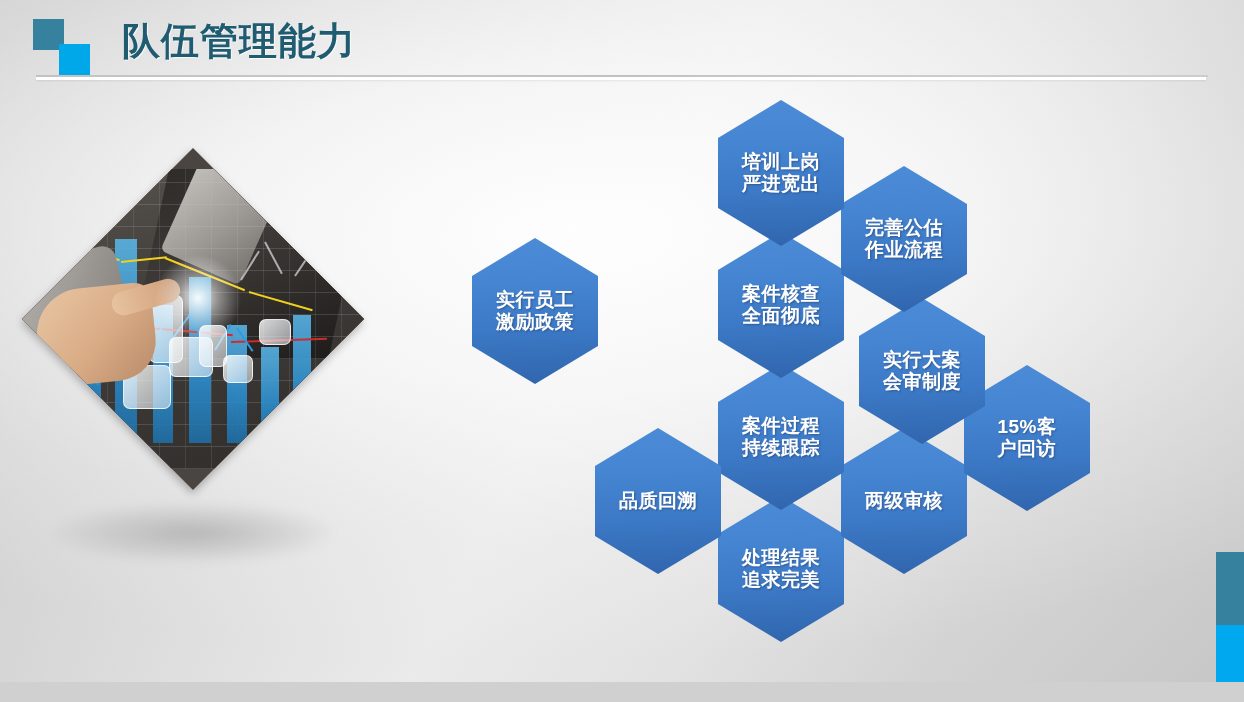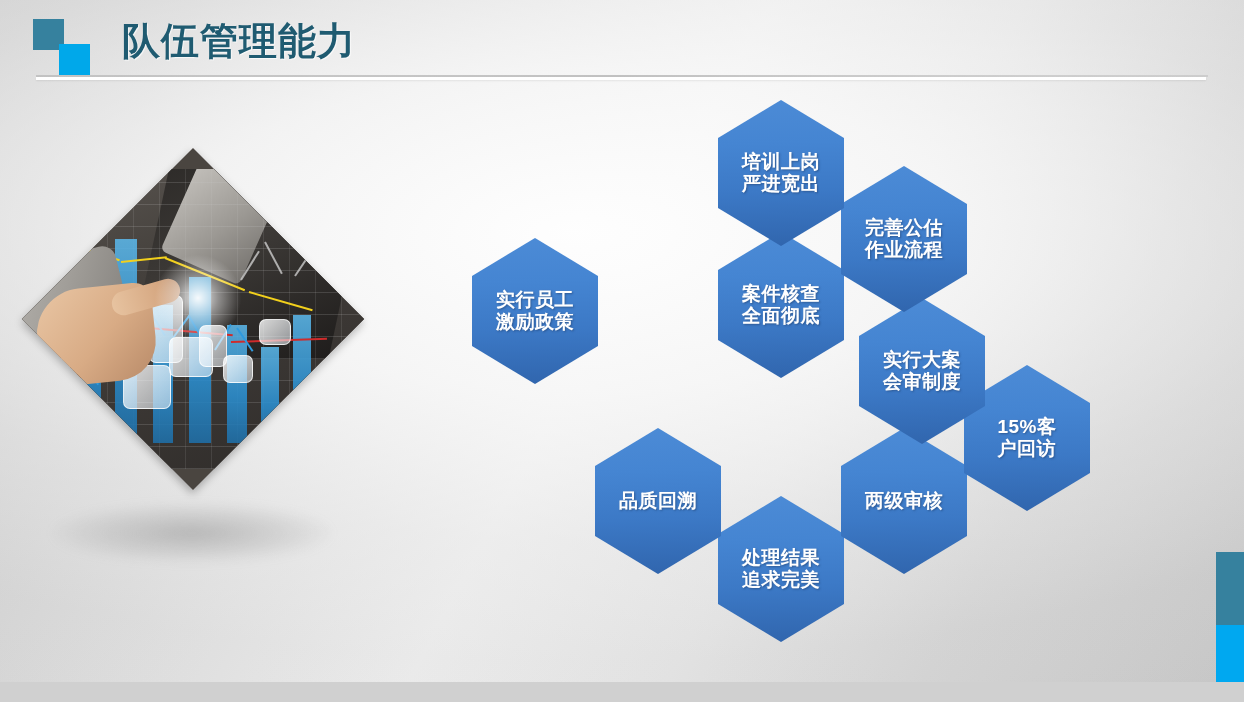--- a/index.html
+++ b/index.html
@@ -300,20 +300,24 @@
         <div class="hex-label">品质回溯</div>
       </div>
       <div class="hex" style="left: 718px; top: 100px; z-index: 92;">
         <div class="hex-label">培训上岗
 严进宽出</div>
       </div>
       <div class="hex" style="left: 718px; top: 232px; z-index: 87;">
         <div class="hex-label">案件核查
 全面彻底</div>
       </div>
+      <div class="hex" style="left: 718px; top: 364px; z-index: 82;">
+        <div class="hex-label">案件过程
+持续跟踪</div>
+      </div>
       <div class="hex" style="left: 718px; top: 496px; z-index: 77;">
         <div class="hex-label">处理结果
 追求完美</div>
       </div>
       <div class="hex" style="left: 841px; top: 166px; z-index: 91;">
         <div class="hex-label">完善公估
 作业流程</div>
       </div>
       <div class="hex" style="left: 841px; top: 298px; z-index: 86; margin-left: 18px;">
         <div class="hex-label">实行大案

